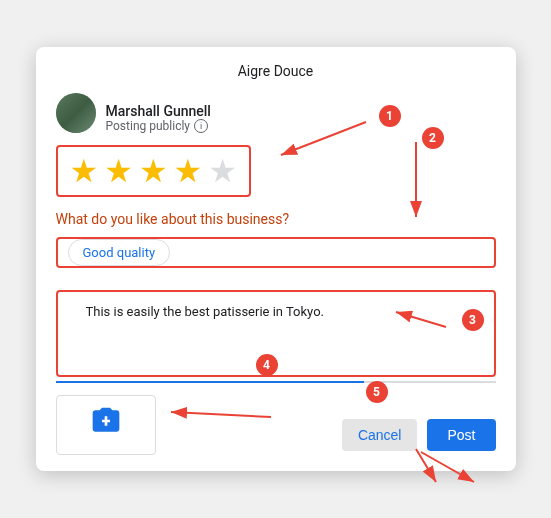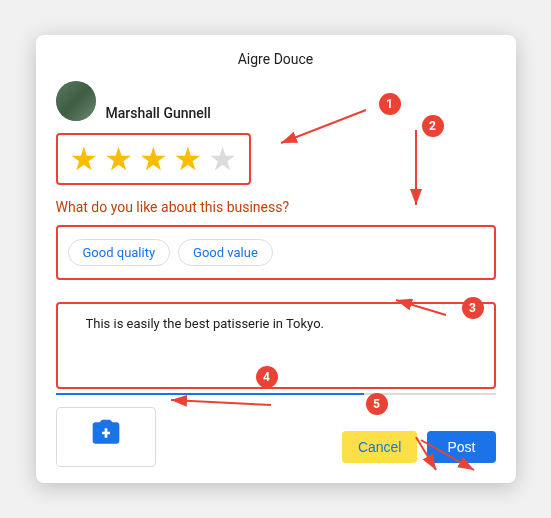--- a/index.html
+++ b/index.html
@@ -92,24 +92,23 @@
       line-height: 1;
     }
     .question {
       font-size: 14px;
       color: #c2410c;
       margin-bottom: 10px;
     }
     .tags-box {
       border: 2px solid #ea4335;
       border-radius: 4px;
-      padding: 12px 10px;
+      padding: 0 10px;
       display: flex;
       flex-wrap: wrap;
-      gap: 8px;
       margin-bottom: 22px;
     }
     .tag {
       border: 1px solid #dadce0;
       border-radius: 20px;
       padding: 5px 14px;
       font-size: 13px;
       color: #1a73e8;
       cursor: pointer;
       background: #fff;
@@ -163,21 +162,21 @@
       font-size: 28px;
     }
     .action-buttons {
       display: flex;
       gap: 10px;
       align-items: center;
       align-self: flex-end;
       margin-bottom: 4px;
     }
     .btn-cancel {
-      background: #fde047;
+      background: #e5e5e5;
       border: none;
       font-size: 14px;
       color: #1a73e8;
       cursor: pointer;
       padding: 8px 16px;
       border-radius: 4px;
       font-weight: 500;
     }
     .btn-post {
       background: #1a73e8;
@@ -264,39 +263,40 @@
   </div>
 
   <div class="modal-title">Aigre Douce</div>
 
   <div class="user-row">
     <div class="avatar">
       <div class="avatar-img"></div>
     </div>
     <div class="user-info">
       <div class="user-name">Marshall Gunnell</div>
+      <div class="posting-publicly">
+        <span>Posting publicly</span>
+        <span class="info-icon">i</span>
+      </div>
     </div>
   </div>
 
   <div class="stars-box">
     <span class="star">★</span>
     <span class="star">★</span>
     <span class="star">★</span>
     <span class="star">★</span>
     <span class="star" style="color:#dadce0;">★</span>
   </div>
 
   <div class="question">What do you like about this business?</div>
 
   <div class="tags-box">
     <div class="tag">
       <span>Good quality</span>
-    </div>
-    <div class="tag">
-      <span>Good value</span>
     </div>
   </div>
 
   <div class="text-area-box">
     <textarea class="review-text" rows="3" style="">This is easily the best patisserie in Tokyo.</textarea>
   </div>
   <div class="text-underline"></div>
 
   <div class="bottom-row">
     <div class="photo-box">

